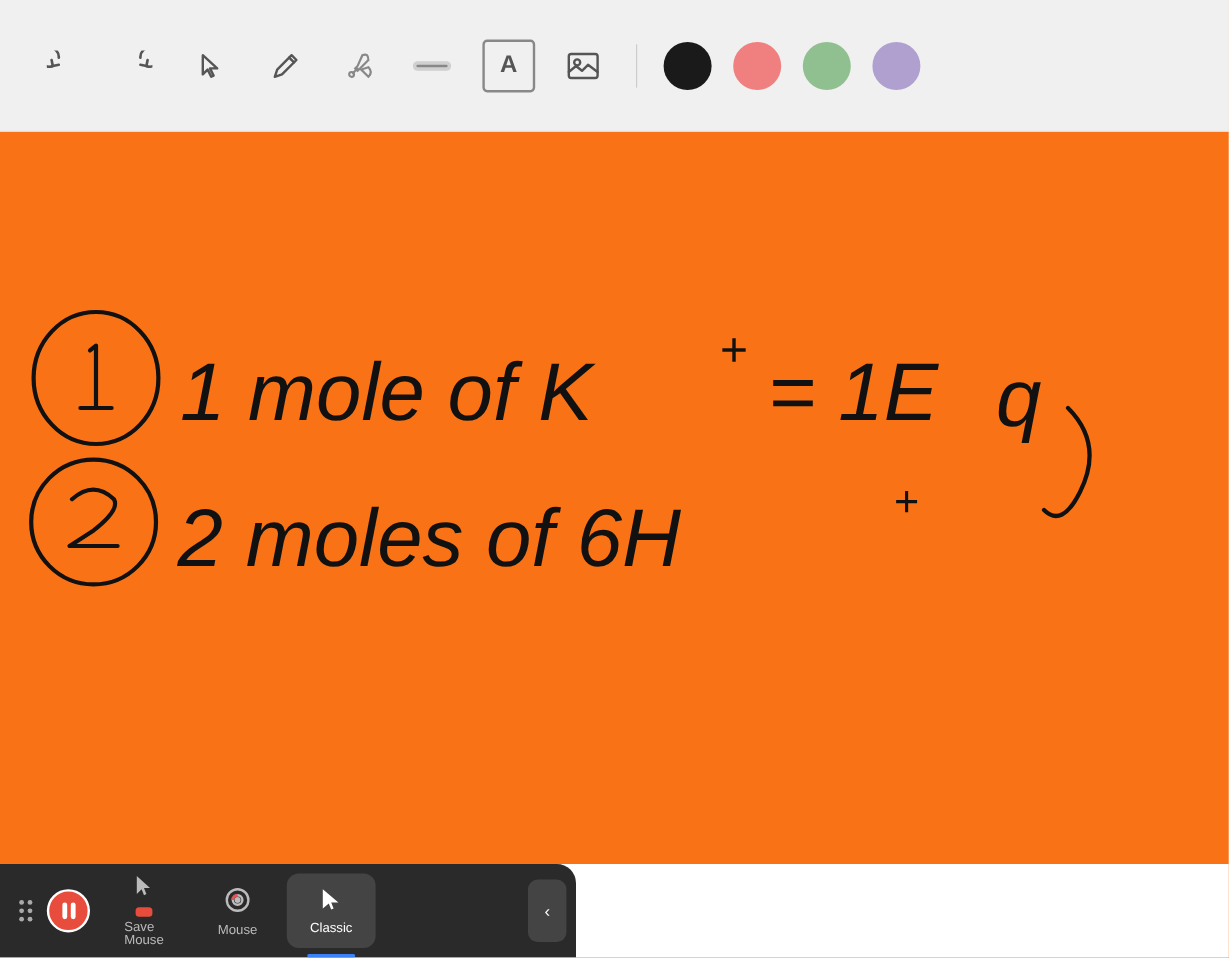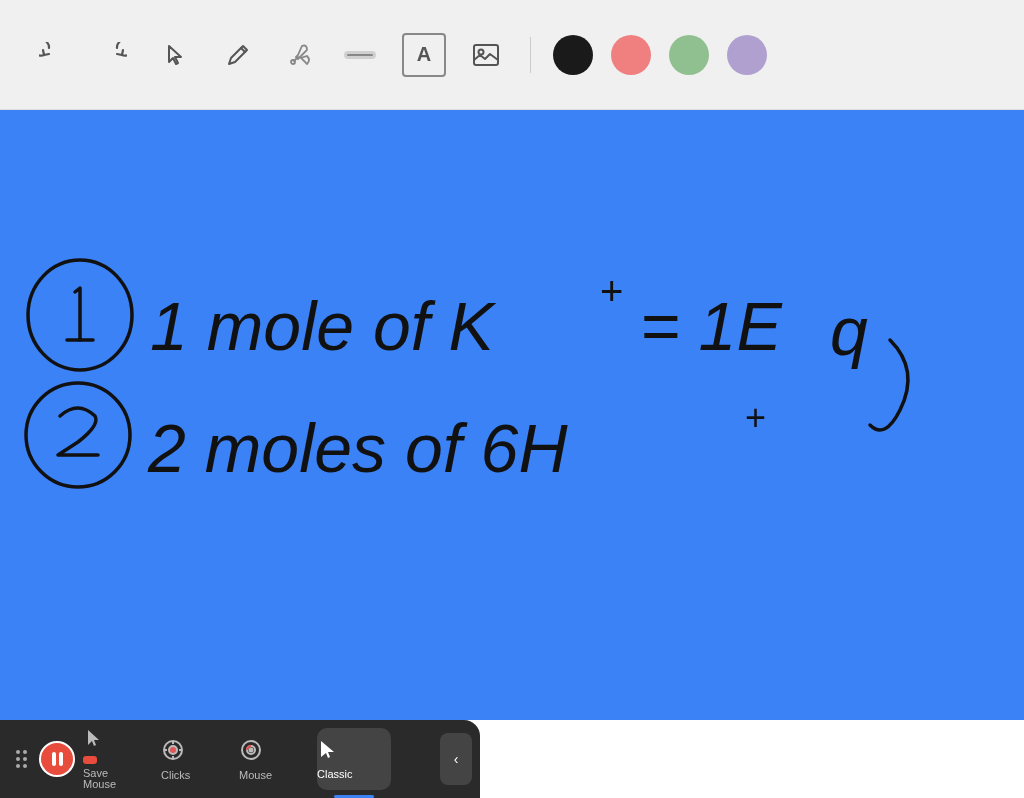--- a/index.html
+++ b/index.html
@@ -50,21 +50,21 @@
       background: #ccc;
       margin: 0 4px;
     }
 
     
     #canvas-area {
       position: absolute;
       top: 110px;
       left: 0; right: 0;
       bottom: 78px;
-      background: #3b82f6;
+      background: #f97316;
       overflow: hidden;
     }
 
     
     #canvas-area svg {
       position: absolute;
       top: 0; left: 0;
       width: 100%;
       height: 100%;
     }
@@ -126,20 +126,21 @@
       width: 4px;
       height: 14px;
       background: #fff;
       border-radius: 2px;
       display: block;
     }
 
     .nav-item {
       display: flex;
       flex-direction: column;
+      align-items: center;
       justify-content: center;
       width: 74px;
       height: 62px;
       border-radius: 10px;
       cursor: pointer;
       color: #bbb;
       font-size: 11px;
       gap: 4px;
       position: relative;
     }
@@ -293,33 +294,20 @@
 
     <div class="nav-icon">
       <svg width="22" height="22" viewBox="0 0 22 22" fill="#bbb">
         <path d="M5 2 L5 17 L9 13 L11 18 L13 17 L11 12 L16 12 Z"></path>
       </svg>
     </div>
     <div class="stop-dot"></div>
     <span class="nav-label">Save<br>Mouse</span>
   </div>
 
-  <div class="nav-item">
-    <div class="nav-icon">
-      <svg width="24" height="24" viewBox="0 0 24 24" fill="none" stroke="#bbb" stroke-width="2">
-        <circle cx="12" cy="12" r="9"></circle>
-        <circle cx="12" cy="12" r="4" fill="#e05555"></circle>
-        <line x1="12" y1="3" x2="12" y2="6" stroke="#bbb"></line>
-        <line x1="12" y1="18" x2="12" y2="21" stroke="#bbb"></line>
-        <line x1="3" y1="12" x2="6" y2="12" stroke="#bbb"></line>
-        <line x1="18" y1="12" x2="21" y2="12" stroke="#bbb"></line>
-      </svg>
-    </div>
-    <span class="nav-label">Clicks</span>
-  </div>
 
   <div class="nav-item">
     <div class="nav-icon">
       <svg width="24" height="24" viewBox="0 0 24 24" fill="none" stroke="#bbb" stroke-width="2">
         <circle cx="12" cy="12" r="9"></circle>
         <circle cx="12" cy="12" r="4" fill="none" stroke="#bbb"></circle>
         <path d="M8 12 A4 4 0 0 1 12 8" stroke="#e05555" stroke-width="2.5"></path>
         <circle cx="12" cy="12" r="1.5" fill="#bbb"></circle>
       </svg>
     </div>

